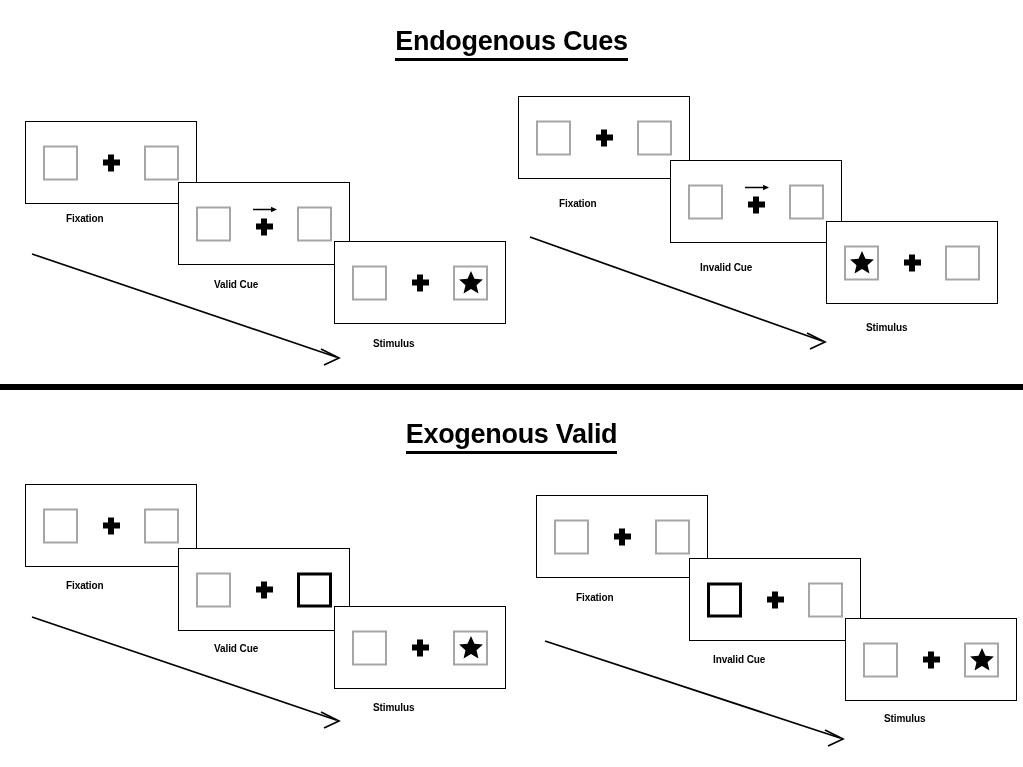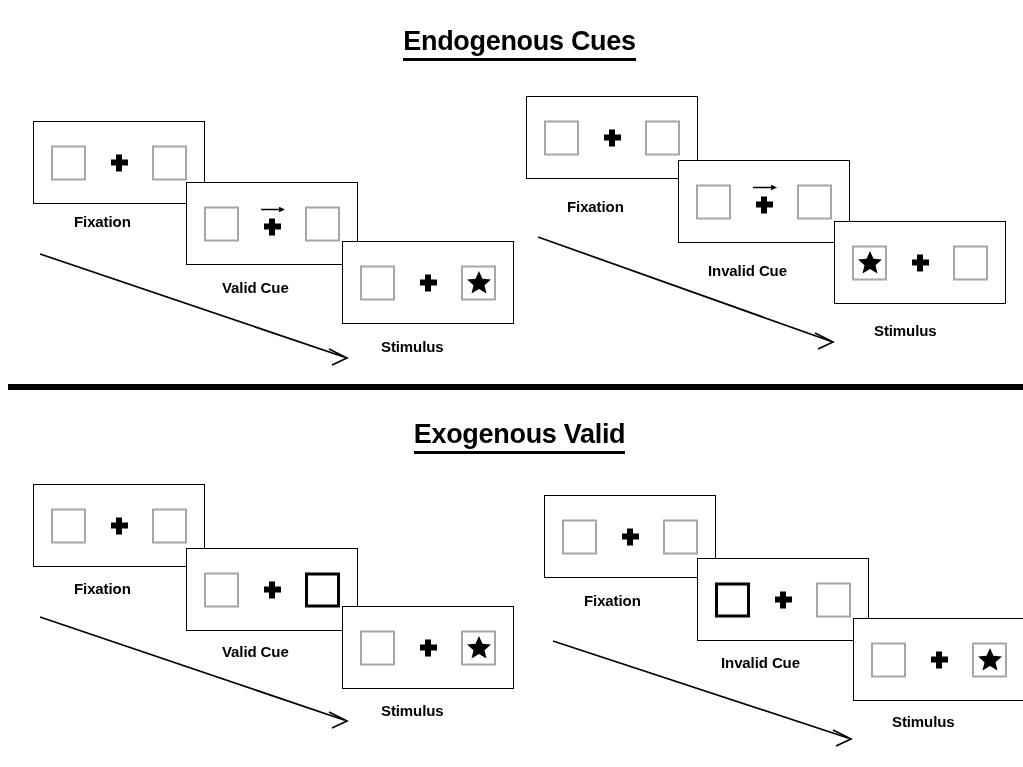--- a/index.html
+++ b/index.html
@@ -2,21 +2,21 @@
 <html><head>
 <meta charset="utf-8">
 <style>
   html,body{margin:0;padding:0;}
   body{
     width:1023px;height:767px;position:relative;
     background:#ffffff;
     font-family:"Liberation Sans", sans-serif;
     overflow:hidden;
   }
-  .stage{position:absolute;left:8px;top:0;width:823px;height:767px;}
+  .stage{position:absolute;left:0;top:0;width:823px;height:767px;}
 
   
   .section-title{
     position:absolute;
     text-align:center;
     font-weight:bold;
     font-size:27px;
     letter-spacing:-0.3px;
     color:#000;
     white-space:nowrap;
@@ -95,21 +95,21 @@
     top:-1px;
     transform:translateX(-46%);
     width:26px;height:9px;
   }
   .cue-arrow svg{display:block;}
 
   
   .caption{
     position:absolute;
     font-weight:bold;
-    font-size:15px;
+    font-size:10px;
     color:#000;
     white-space:nowrap;
     letter-spacing:-0.1px;
   }
 
   
   .flow-arrow{position:absolute;}
   .flow-arrow svg{display:block;overflow:visible;}
 </style>
 </head>

